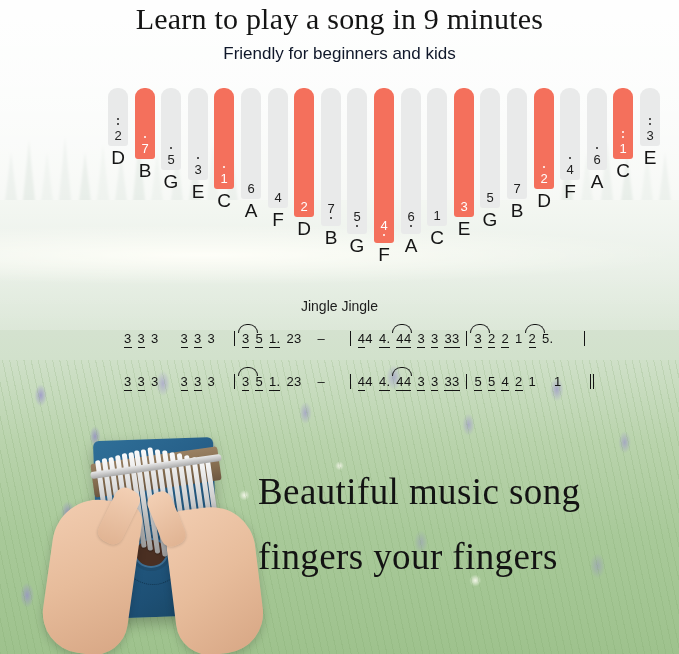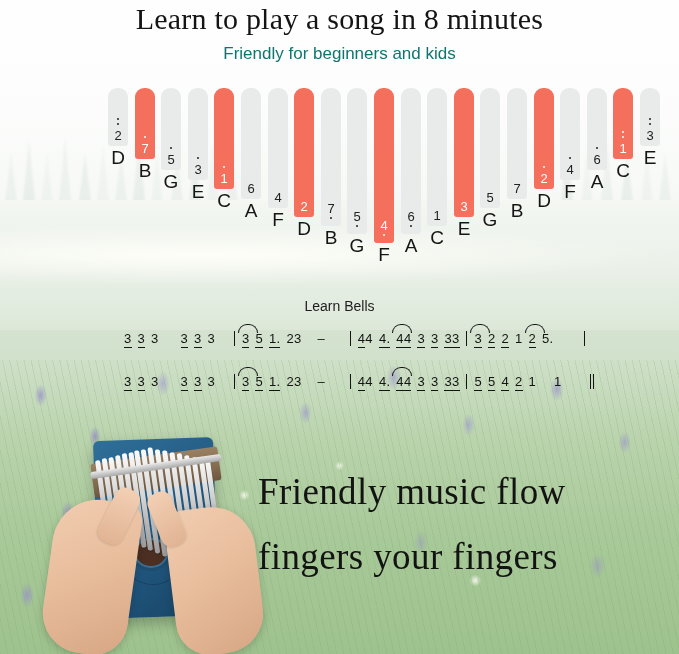--- a/index.html
+++ b/index.html
@@ -47,21 +47,21 @@
   }
   .bg-grass{position:absolute;left:0;top:360px;width:679px;height:294px;opacity:.35;
      background:repeating-linear-gradient(78deg,rgba(120,160,100,.5) 0px,rgba(120,160,100,.5) 1px,rgba(0,0,0,0) 1px,rgba(0,0,0,0) 7px);}
   .bg-whiteveil{position:absolute;left:0;top:0;width:679px;height:330px;
      background:linear-gradient(180deg,rgba(255,255,255,.82) 0%,rgba(255,255,255,.62) 40%,rgba(255,255,255,.40) 75%,rgba(255,255,255,.18) 100%);}
 
   
   .headline{position:absolute;left:0;top:2px;width:679px;text-align:center;z-index:6;
      font-family:"Liberation Serif", serif;font-size:30px;color:#141414;letter-spacing:.2px;}
   .subhead{position:absolute;left:0;top:44px;width:679px;text-align:center;z-index:6;
-     font-size:17px;color:#0f766e;}
+     font-size:17px;color:#0f172a;}
 
   
   #tines{position:absolute;left:0;top:0;width:679px;height:300px;z-index:5;}
   .tine{position:absolute;width:20px;border-radius:9px 9px 3px 3px;
      display:flex;flex-direction:column;align-items:center;justify-content:flex-end;
      padding-bottom:4px;box-sizing:border-box;}
   .tine.gray{background:#e9eaea;}
   .tine.red{background:#f4705c;}
   .num{font-size:13px;line-height:13px;color:#222;}
   .tine.red .num{color:#fff;}
@@ -152,21 +152,21 @@
     <div class="tree t3" style="left:640px;border-bottom-width:60px;"></div>
     <div class="tree" style="left:658px;"></div>
   </div>
   <div class="bg-meadow"></div>
   <div class="bg-haze"></div>
   <div class="bg-flowers"></div>
   <div class="bg-grass"></div>
   <div class="bg-whiteveil"></div>
 </div>
 
-<div class="headline">Learn to play a song in 8 minutes</div>
+<div class="headline">Learn to play a song in 9 minutes</div>
 <div class="subhead">Friendly for beginners and kids</div>
 
 <div id="tines">
     <div class="tine gray" style="left: 108px; top: 88px; height: 58px;">
       <div class="dots">
         <span class="dot"></span>
         <span class="dot"></span>
       </div>
       <div class="num">2</div>
     </div>
@@ -287,21 +287,21 @@
     <div class="tine gray" style="left: 640px; top: 88px; height: 58px;">
       <div class="dots">
         <span class="dot"></span>
         <span class="dot"></span>
       </div>
       <div class="num">3</div>
     </div>
     <div class="letter" style="left: 638px; top: 147px;">E</div>
   </div>
 
-<div class="songtitle">Learn Bells</div>
+<div class="songtitle">Jingle Jingle</div>
 
 <div class="staff" style="left:124px;top:331px;">
   <span class="nt u1">3</span><span class="sp"></span><span class="nt u1">3</span><span class="sp"></span><span class="nt">3</span><span class="sp2"></span><span class="sp"></span>
   <span class="nt u1">3</span><span class="sp"></span><span class="nt u1">3</span><span class="sp"></span><span class="nt">3</span><span class="sp2"></span>
   <span class="bar"></span>
   <span class="nt u1">3<span class="tie"></span></span><span class="sp"></span><span class="nt u1">5</span><span class="sp"></span><span class="nt u1">1.</span><span class="sp"></span><span class="nt">2</span><span class="nt">3</span><span class="sp2"></span>
   <span class="nt">–</span><span class="sp2"></span><span class="sp"></span>
   <span class="bar"></span>
   <span class="nt u1">4</span><span class="nt">4</span><span class="sp"></span><span class="nt u1">4.</span><span class="sp"></span><span class="nt u1">4<span class="tie"></span></span><span class="nt u1">4</span><span class="sp"></span><span class="nt u1">3</span><span class="sp"></span><span class="nt u1">3</span><span class="sp"></span><span class="nt u1">33</span>
   <span class="bar"></span>
@@ -315,21 +315,21 @@
   <span class="bar"></span>
   <span class="nt u1">3<span class="tie"></span></span><span class="sp"></span><span class="nt u1">5</span><span class="sp"></span><span class="nt u1">1.</span><span class="sp"></span><span class="nt">2</span><span class="nt">3</span><span class="sp2"></span>
   <span class="nt">–</span><span class="sp2"></span><span class="sp"></span>
   <span class="bar"></span>
   <span class="nt u1">4</span><span class="nt">4</span><span class="sp"></span><span class="nt u1">4.</span><span class="sp"></span><span class="nt u1">4<span class="tie"></span></span><span class="nt u1">4</span><span class="sp"></span><span class="nt u1">3</span><span class="sp"></span><span class="nt u1">3</span><span class="sp"></span><span class="nt u1">33</span>
   <span class="bar"></span>
   <span class="nt u1">5</span><span class="sp"></span><span class="nt u1">5</span><span class="sp"></span><span class="nt u1">4</span><span class="sp"></span><span class="nt u1">2</span><span class="sp"></span><span class="nt">1</span><span class="sp2"></span><span class="sp"></span><span class="nt">1</span><span class="sp2"></span><span class="sp2"></span>
   <span class="bar2"></span>
 </div>
 
-<div class="slogan1">Friendly music flow</div>
+<div class="slogan1">Beautiful music song</div>
 <div class="slogan2">fingers your fingers</div>
 
 <div id="photo">
   <div class="kbody"></div>
   <div class="rosette"></div>
   <div class="soundhole"></div>
   <div class="bridgewood"></div>
   <div id="keys">
       <div class="key" style="left: 52px; top: 34.8px; height: 72px; transform: rotate(-8deg);"></div>
       <div class="key" style="left: 58.9px; top: 33.2px; height: 76.75px; transform: rotate(-8deg);"></div>

